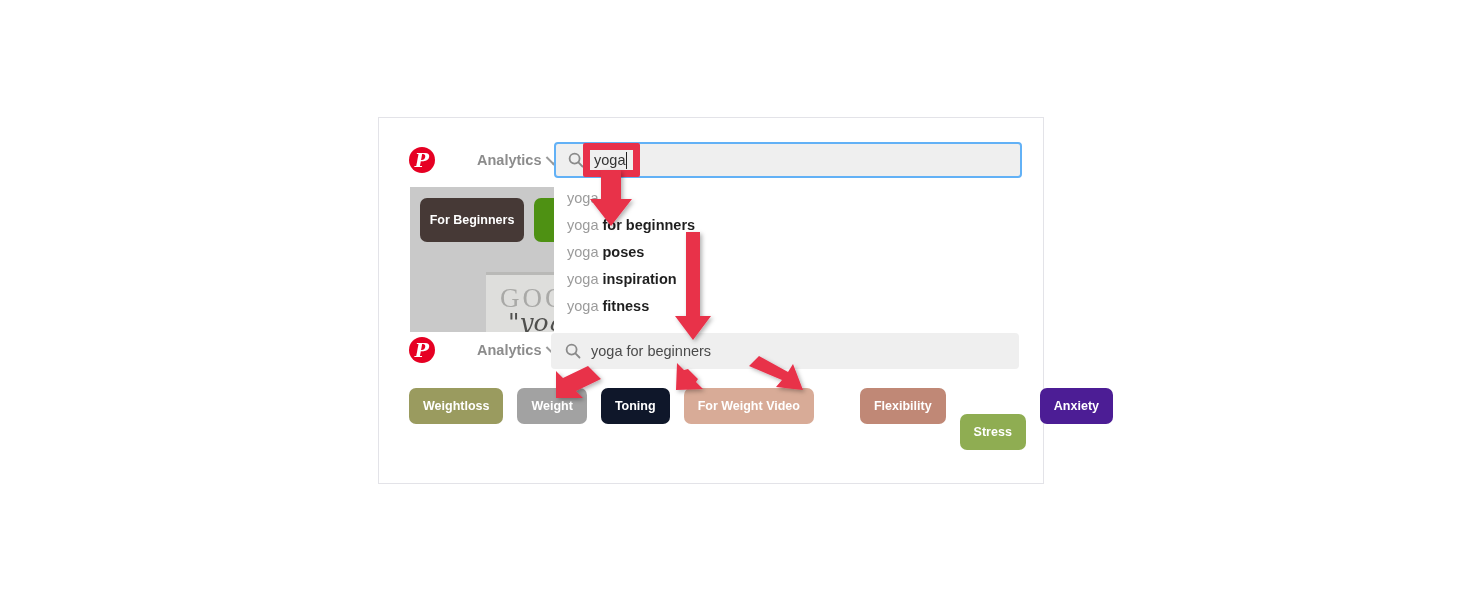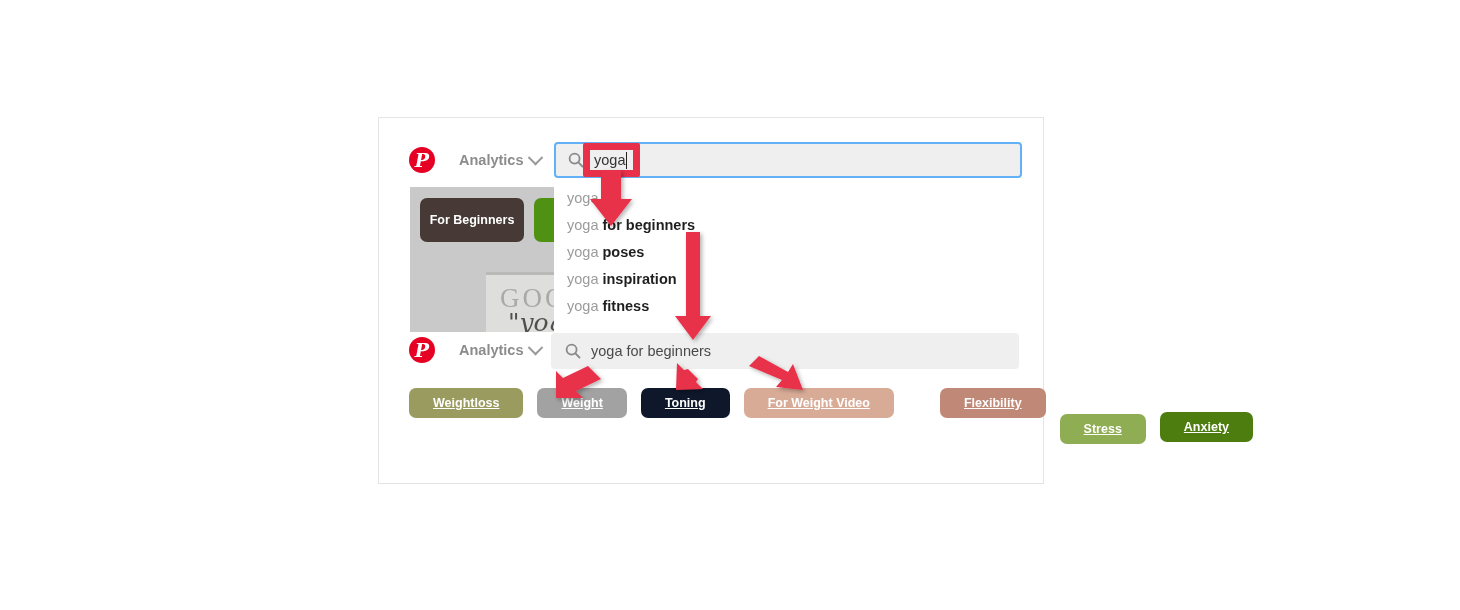--- a/index.html
+++ b/index.html
@@ -50,21 +50,21 @@
     font-family: "DejaVu Serif", serif;
     font-size: 19px;
     font-weight: bold;
     line-height: 26px;
     text-align: center;
     font-style: italic;
     flex: none;
   }
 
   .analytics {
-    margin-left: 24px;
+    margin-left: 42px;
     color: #8c8c8c;
     font-size: 14.5px;
     font-weight: bold;
     display: flex;
     align-items: center;
     white-space: nowrap;
   }
   .chev {
     display: inline-block;
     margin-left: 7px;
@@ -195,32 +195,31 @@
 
   
   .pills {
     position: absolute;
     left: 30px;
     top: 270px;
     display: flex;
     gap: 14px;
   }
   .pill {
-    height: 30px;
+    height: 36px;
     border-radius: 7px;
     color: #ffffff;
     font-size: 12.5px;
     font-weight: bold;
     display: flex;
     align-items: center;
     justify-content: center;
-    padding: 0 24px;
+    padding: 0 14px;
     white-space: nowrap;
     box-sizing: border-box;
-    text-decoration: underline;
   }
 
   
   .anno { position: absolute; left: 0; top: 0; width: 1460px; height: 610px; pointer-events: none; }
 
   .hl-rect {
     position: absolute;
     left: 583px;
     top: 143px;
     width: 57px;
@@ -306,21 +305,21 @@
       <span class="sval">yoga for beginners</span>
     </div>
 
     <div class="pills">
       <div class="pill" style="background: rgb(154, 155, 95);">Weightloss</div>
       <div class="pill" style="background: rgb(162, 162, 162);">Weight</div>
       <div class="pill" style="background: #0f172a;">Toning</div>
       <div class="pill" style="background: rgb(216, 171, 151);">For Weight Video</div>
       <div class="pill" style="background: rgb(192, 136, 118); margin-left: 32px;">Flexibility</div>
       <div class="pill" style="background: rgb(143, 173, 82); margin-top: 26px;">Stress</div>
-      <div class="pill" style="background: #4d7c0f; margin-top: 24px;">Anxiety</div>
+      <div class="pill" style="background: #4c1d95;">Anxiety</div>
     </div>
 
   </div>
 
   <div class="hl-rect" style="border-color: rgb(232, 48, 74);"></div>
 
   <svg class="anno">
     <defs>
       <filter id="dshadow" x="-30%" y="-30%" width="170%" height="170%">
         <feDropShadow dx="2" dy="2" stdDeviation="2" flood-color="#000000" flood-opacity="0.30"></feDropShadow>

